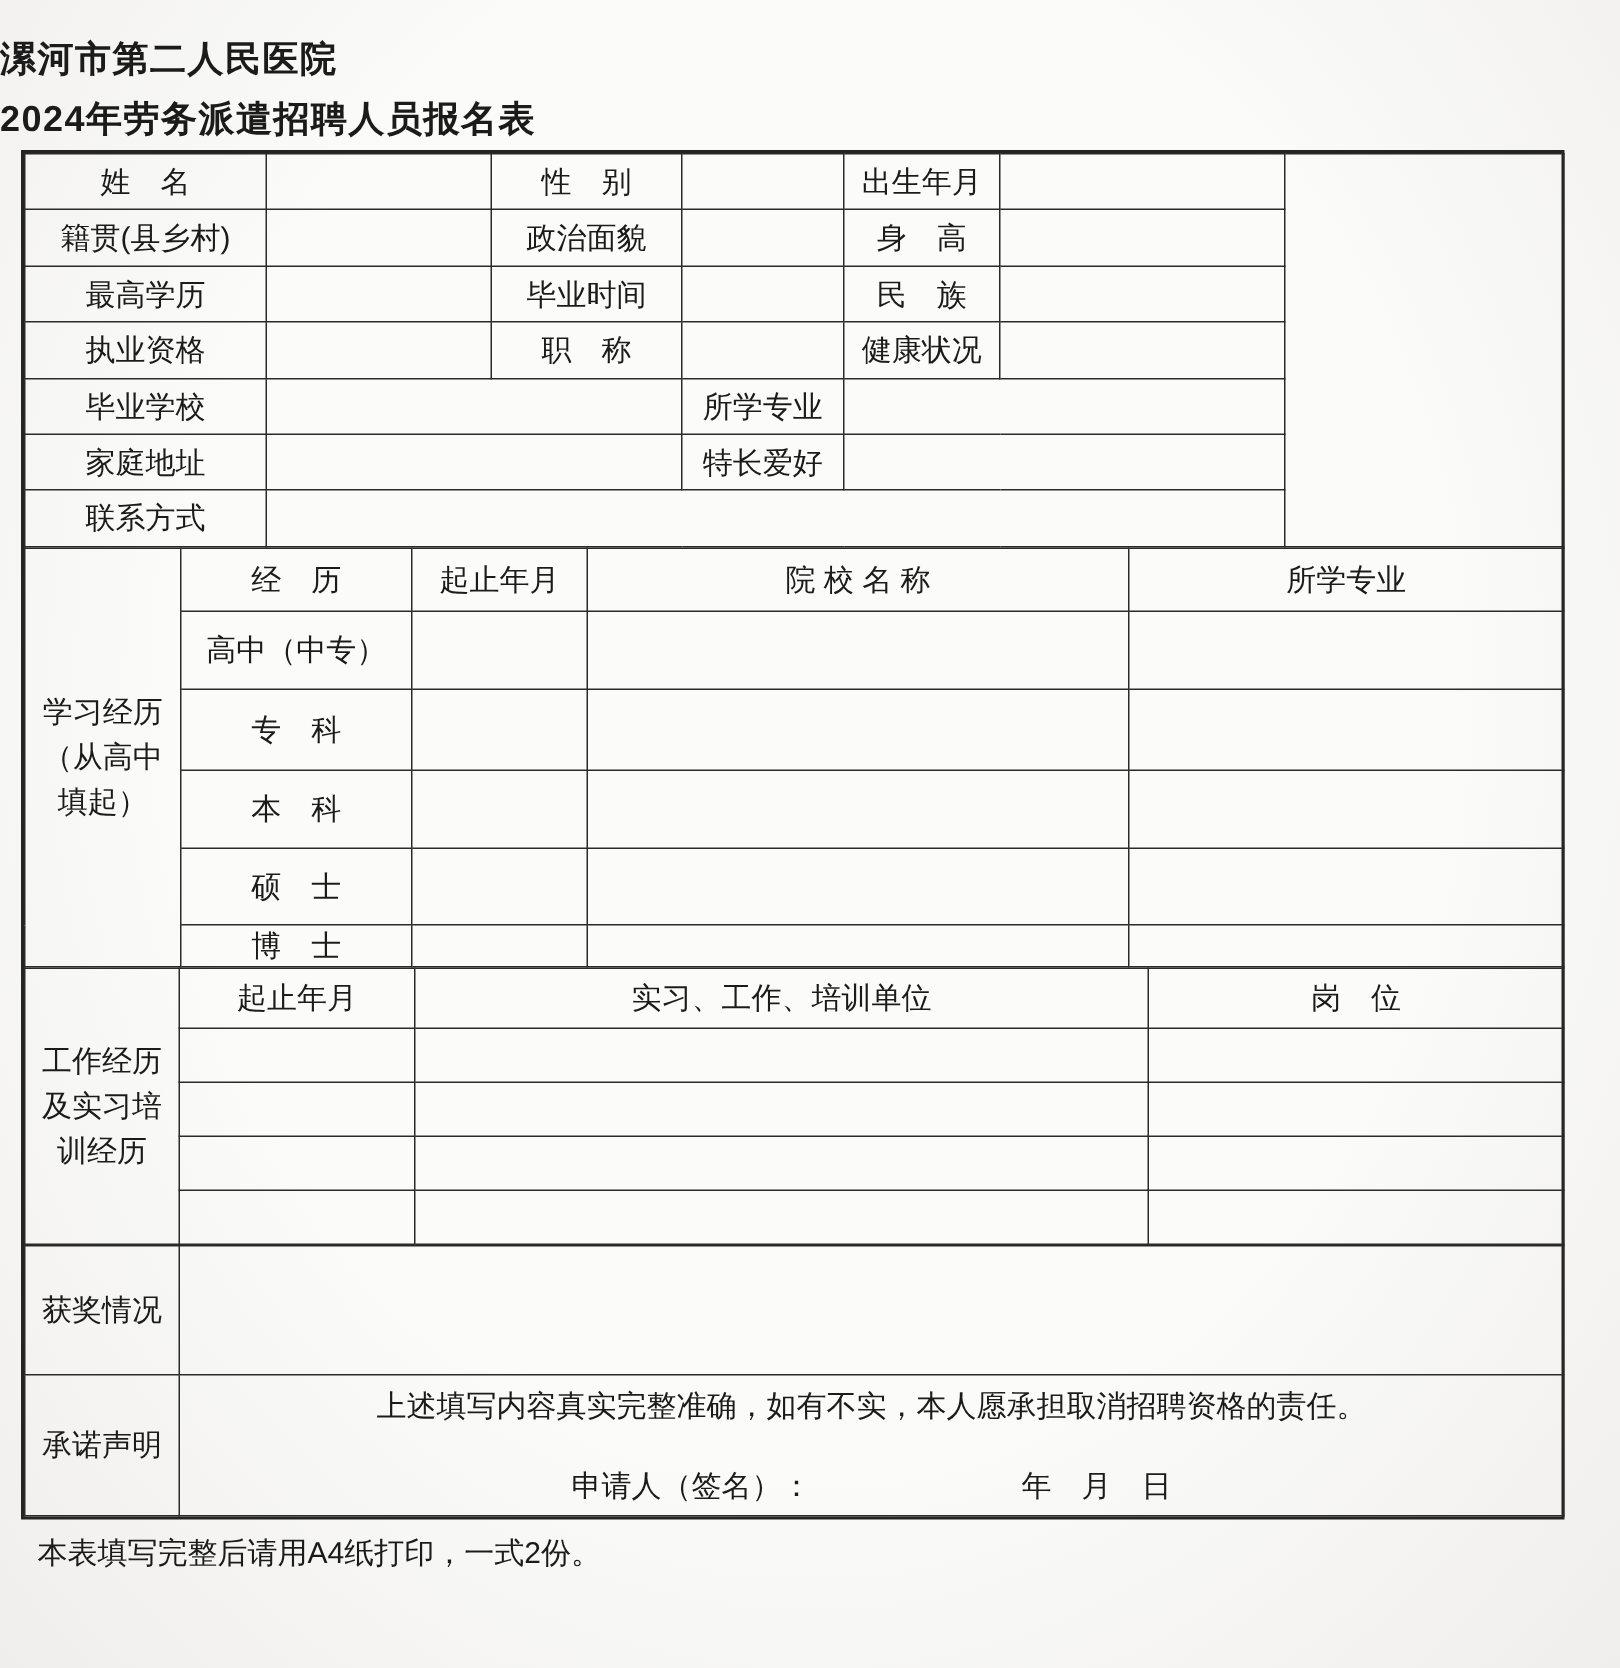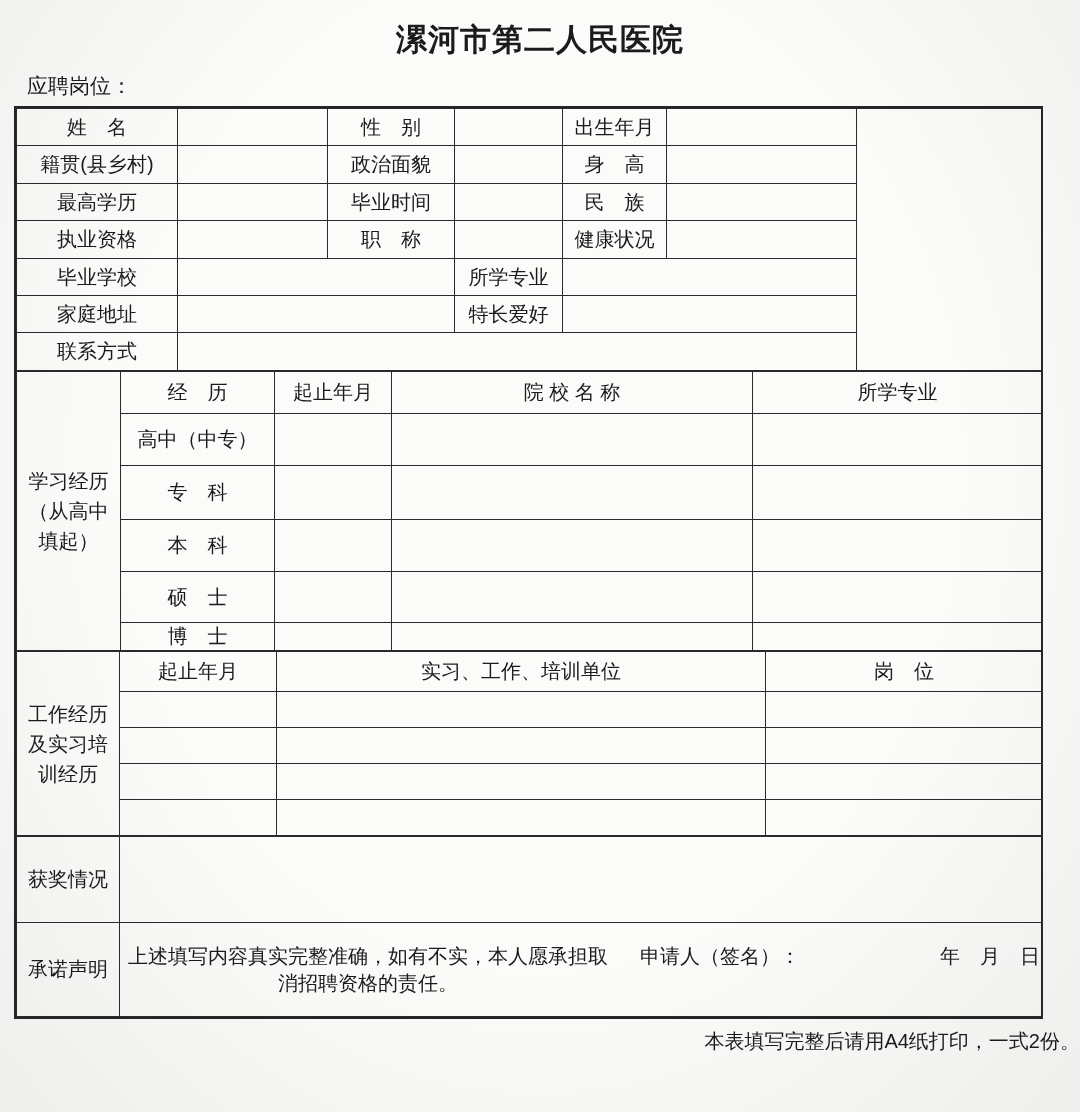--- a/index.html
+++ b/index.html
@@ -9,23 +9,22 @@
     color:#1b1b1b;
     background:#f2f1ef;
   }
   .page {
     position:relative;
     width:1080px; height:1112px;
     background:radial-gradient(ellipse at 50% 42%, #fbfbf9 55%, #efeeec 100%);
     overflow:hidden;
   }
   .doc-title {
-    text-align:center;
     font-weight:bold;
-    font-size:31px;
+    font-size:24px;
     letter-spacing:1px;
     line-height:40px;
   }
   .doc-title.first { padding-top:20px; }
   .position-row {
     margin:12px 0 6px 27px;
     font-size:21px;
     font-weight:500;
   }
   .form-wrap {
@@ -45,45 +44,44 @@
     vertical-align:middle;
     padding:0 2px;
     overflow:hidden;
   }
   .lbl { white-space:nowrap; }
   .seclbl { line-height:30px; }
   .seclbl div { white-space:nowrap; }
   .decl-inner {
     height:100%;
     display:flex;
-    flex-direction:row;
+    flex-direction:column;
     justify-content:center;
     gap:26px;
   }
   .decl-sign-row {
     display:flex;
     justify-content:center;
     gap:140px;
     white-space:nowrap;
     text-align:right;
   }
   .footer-note {
-    margin:9px 0 0 42px;
+    margin:9px 0 0 25px;
     font-size:20px;
-    text-align:right;
   }
 </style>
 </head>
 <body>
 
 <div class="page">
 
   <div class="doc-title first">漯河市第二人民医院</div>
-
-  <div class="position-row">应聘岗位：</div>
+  <div class="doc-title">2024年劳务派遣招聘人员报名表</div>
+
 
   <div class="form-wrap">
 
     <table>
       <colgroup>
         <col style="width:161px">
           <col style="width:150px">
           <col style="width:127px">
         <col style="width:108px">
           <col style="width:104px">

